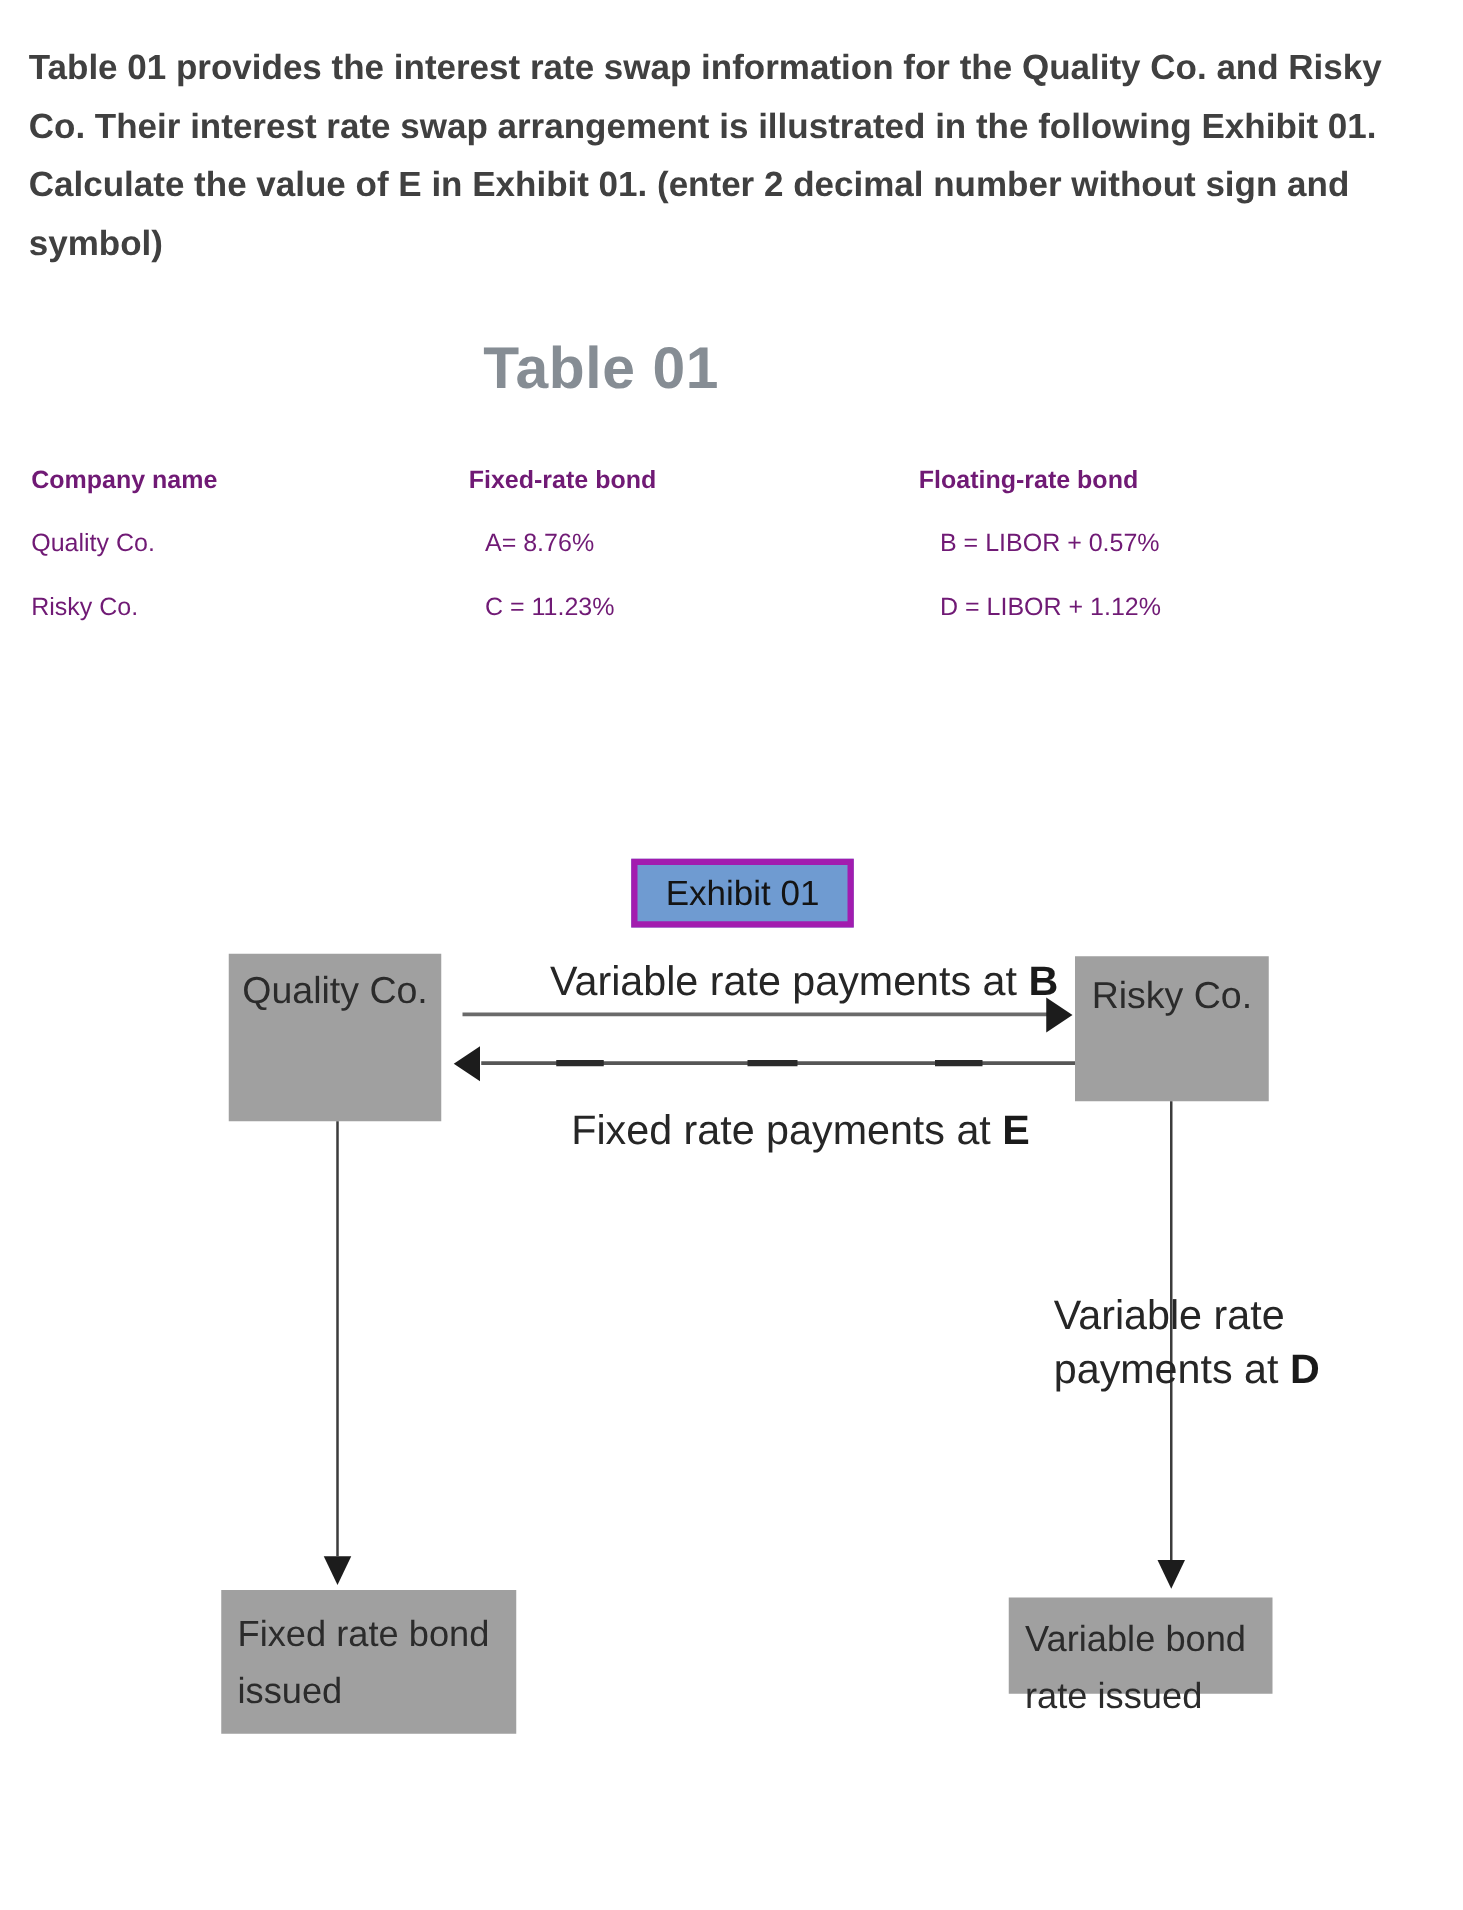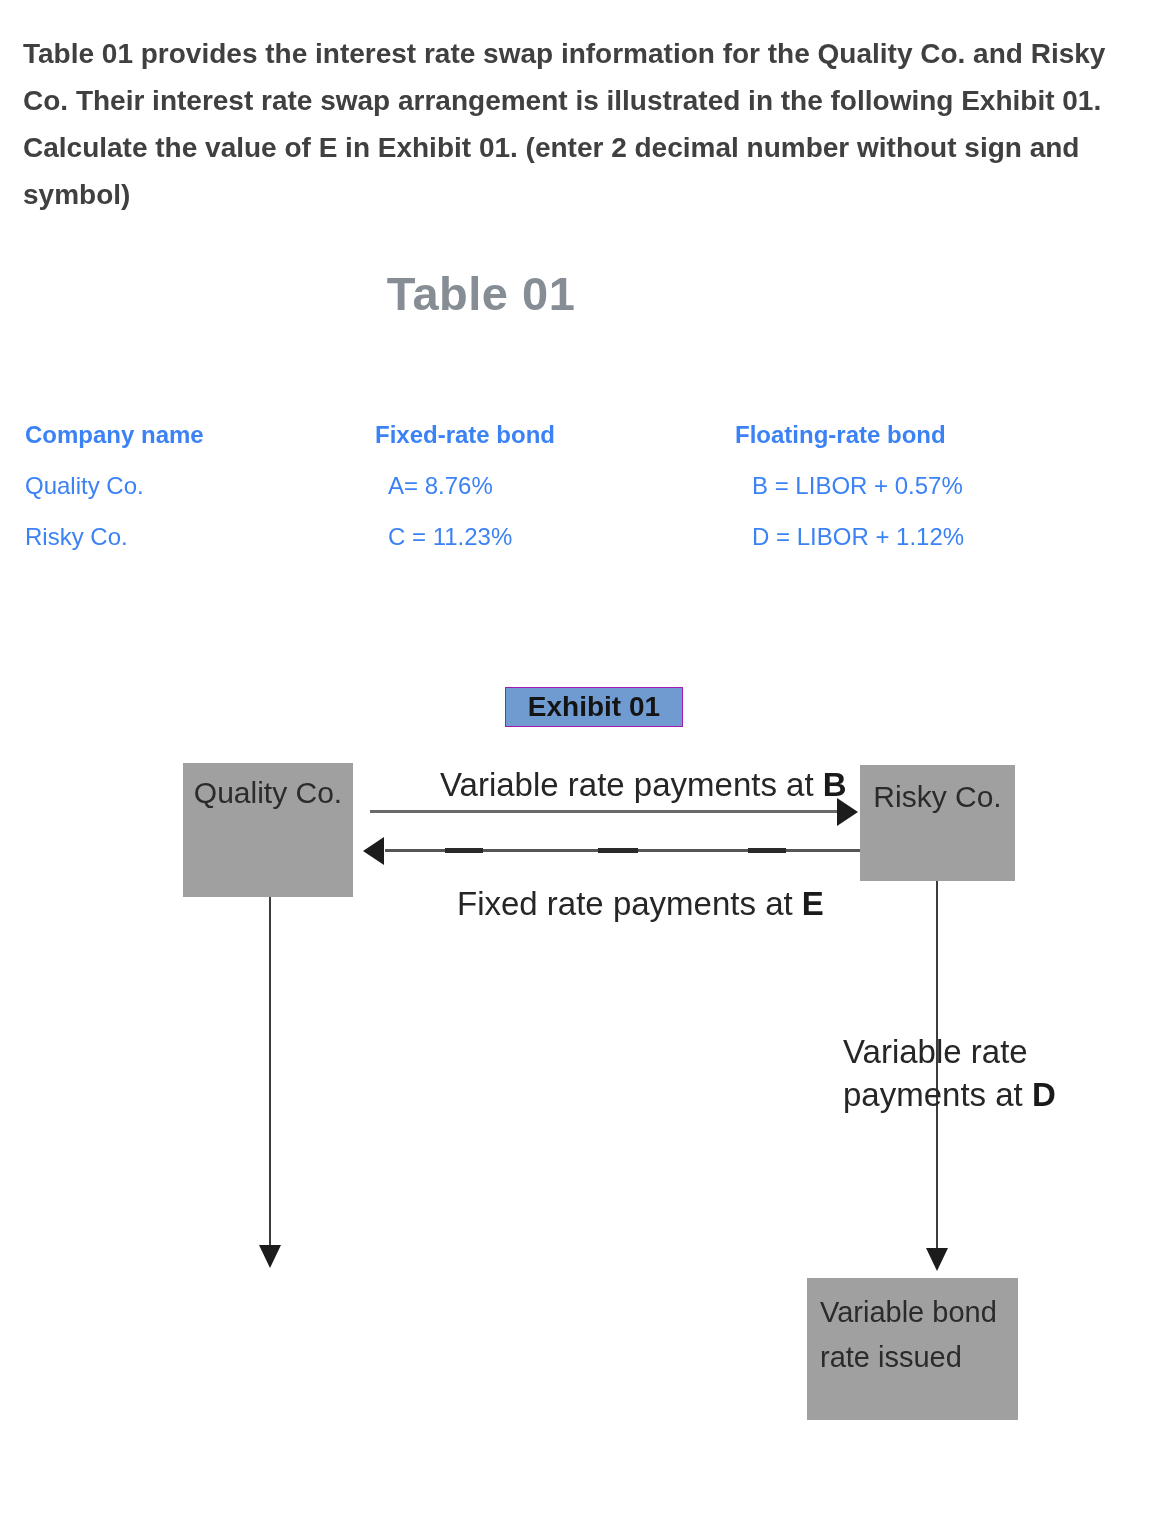--- a/index.html
+++ b/index.html
@@ -35,56 +35,55 @@
     width: 962px;
     margin: 0;
     text-align: center;
     font-size: 47px;
     font-weight: 700;
     color: #868d94;
     letter-spacing: 0.5px;
   }
   .cell {
     position: absolute;
-    font-size: 24px;
+    font-size: 20px;
     white-space: nowrap;
-    color: #3b82f6;
-    margin-top: 48px;
+    color: #701a75;
   }
   .cell.hdr { font-weight: 700; }
   .cell.val { font-weight: 500; }
 
   
   .exhibit-title {
     position: absolute;
     left: 505px;
     top: 687px;
     width: 178px;
-    height: 40px;
+    height: 55px;
     background: #6f9bd1;
-    border: 1px solid #a21caf;
+    border: 5px solid #a21caf;
     box-sizing: border-box;
     display: flex;
     align-items: center;
     justify-content: center;
     font-size: 28px;
-    font-weight: 700;
+    font-weight: 400;
     color: #141414;
   }
   .gray-box {
     position: absolute;
     background: #a0a0a0;
     color: #2b2b2b;
     font-size: 30px;
     box-sizing: border-box;
   }
   .box-quality { left: 183px; top: 763px; width: 170px; height: 134px; padding-top: 13px; text-align: center; }
   .box-risky   { left: 860px; top: 765px; width: 155px; height: 116px; padding-top: 15px; text-align: center; }
   .box-fixed-bond    { left: 177px; top: 1272px; width: 236px; height: 115px; padding: 14px 0 0 13px; line-height: 45px; font-size: 29px; }
-  .box-variable-bond { left: 807px; top: 1278px; width: 211px; height: 142px; padding: 12px 0 0 13px; line-height: 45px; font-size: 29px; }
+  .box-variable-bond { left: 807px; top: 1278px; width: 211px; height: 77px; padding: 12px 0 0 13px; line-height: 45px; font-size: 29px; }
 
   .hline { position: absolute; height: 3px; background: #6a6a6a; z-index: 1; }
   .hline.dark { background: #565656; }
   .dash { position: absolute; height: 5px; background: #2a2a2a; z-index: 1; }
   .vline { position: absolute; width: 2px; background: #3c3c3c; z-index: 1; }
 
   .arrow-right {
     position: absolute; width: 0; height: 0; z-index: 1;
     border-top: 14px solid transparent;
     border-bottom: 14px solid transparent;
@@ -150,15 +149,16 @@
   <div class="arrow-left" style="left:363px; top:837px;"></div>
   <div class="diagram-label" style="left:457px; top:882px;"><span>Fixed rate payments at </span><b class="green">E</b></div>
 
   <div class="vline" style="left:269px; top:897px; height:348px;"></div>
   <div class="arrow-down" style="left:259px; top:1245px;"></div>
 
   <div class="vline" style="left:936px; top:881px; height:367px;"></div>
   <div class="arrow-down" style="left:926px; top:1248px;"></div>
   <div class="diagram-label" style="left:843px; top:1030px;"><span>Variable rate</span><br><span>payments at </span><b>D</b></div>
 
+  <div class="gray-box box-fixed-bond"><span>Fixed rate bond</span><br><span>issued</span></div>
   <div class="gray-box box-variable-bond"><span>Variable bond</span><br><span>rate issued</span></div>
 
 </div>
 
 </body></html>

